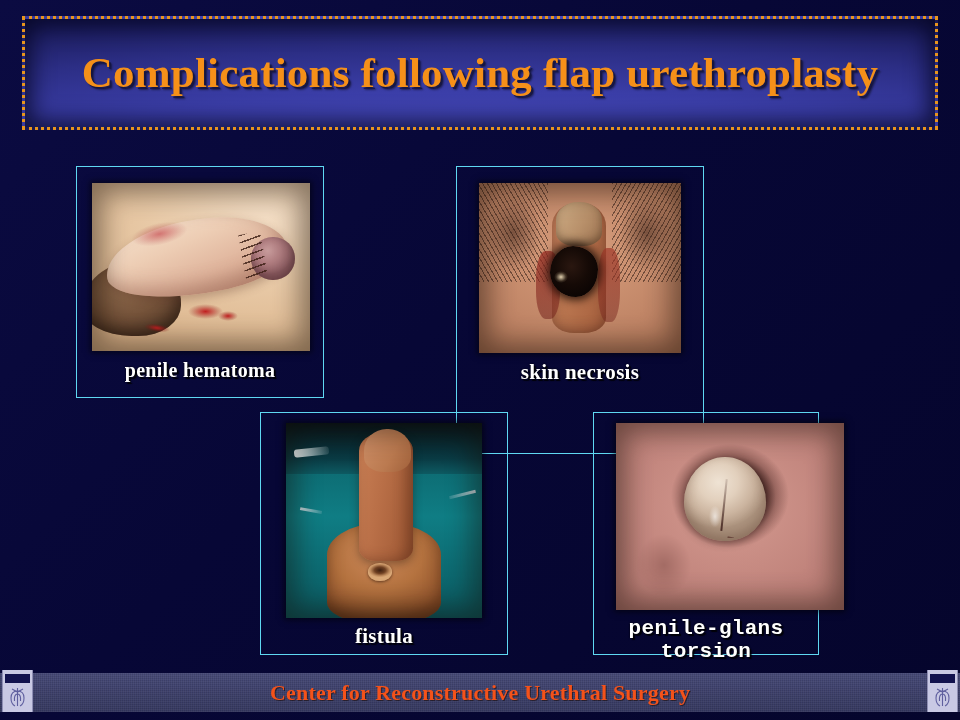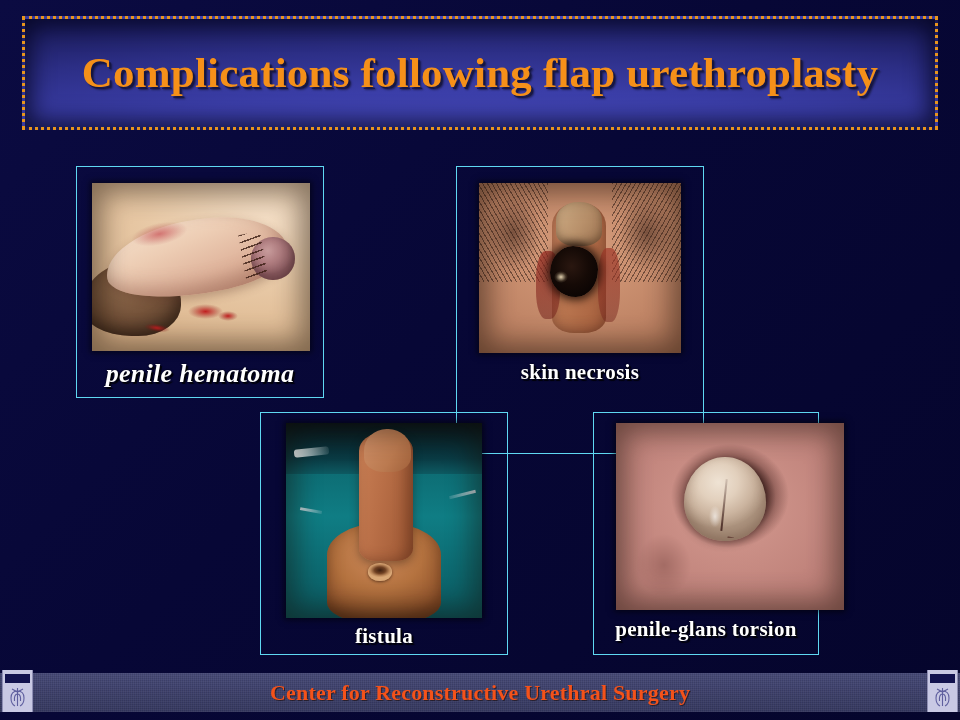--- a/index.html
+++ b/index.html
@@ -68,31 +68,31 @@
     color: #ffffff;
     font-weight: bold;
     font-size: 21px;
     text-shadow: 2px 2px 1px rgba(0,0,0,0.85), 0 0 2px rgba(0,0,0,0.9);
     letter-spacing: 0.3px;
   }
 
   
   #panel-1 { left: 76px;  top: 166px; width: 248px; height: 232px; }
   #panel-1 .panel-photo { left: 15px; top: 16px; width: 218px; height: 168px; }
-  #panel-1 .caption { top: 192px; font-size: 26px; font-style: italic; }
+  #panel-1 .caption { top: 192px; font-size: 20px; }
 
   #panel-2 { left: 456px; top: 166px; width: 248px; height: 288px; }
   #panel-2 .panel-photo { left: 22px; top: 16px; width: 202px; height: 170px; }
   #panel-2 .caption { top: 193px; font-size: 21px; }
 
   #panel-3 { left: 213px; top: 412px; width: 248px; height: 243px; margin-left: 47px; }
   #panel-3 .panel-photo { left: 25px; top: 10px; width: 196px; height: 195px; }
   #panel-3 .caption { top: 211px; font-size: 21px; }
 
-  #panel-4 { left: 593px; top: 412px; width: 226px; height: 243px; }
+  #panel-4 { left: 593px; top: 412px; width: 226px; height: 243px; font-family: Liberation Mono, monospace; }
   #panel-4 .panel-photo { left: 22px; top: 10px; width: 228px; height: 187px; }
   #panel-4 .caption { top: 204px; font-size: 21px; }
 
   
   .ph { position: absolute; inset: 0; }
 
   
   .p1-bg {
     background:
       radial-gradient(120% 90% at 80% 20%, #f3ddc4 0%, #e8c9a6 45%, #d9b187 100%);

